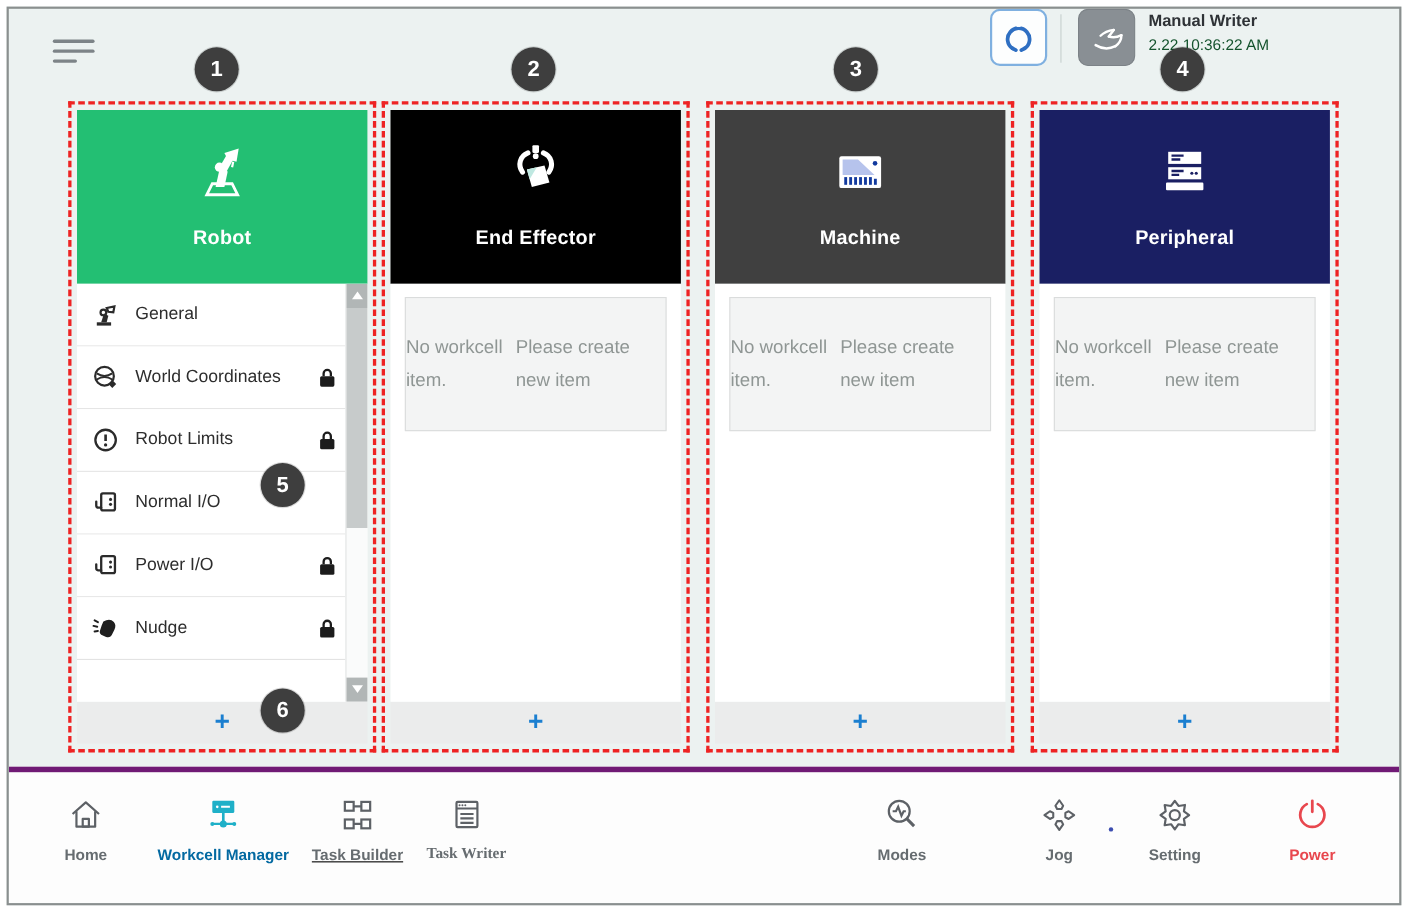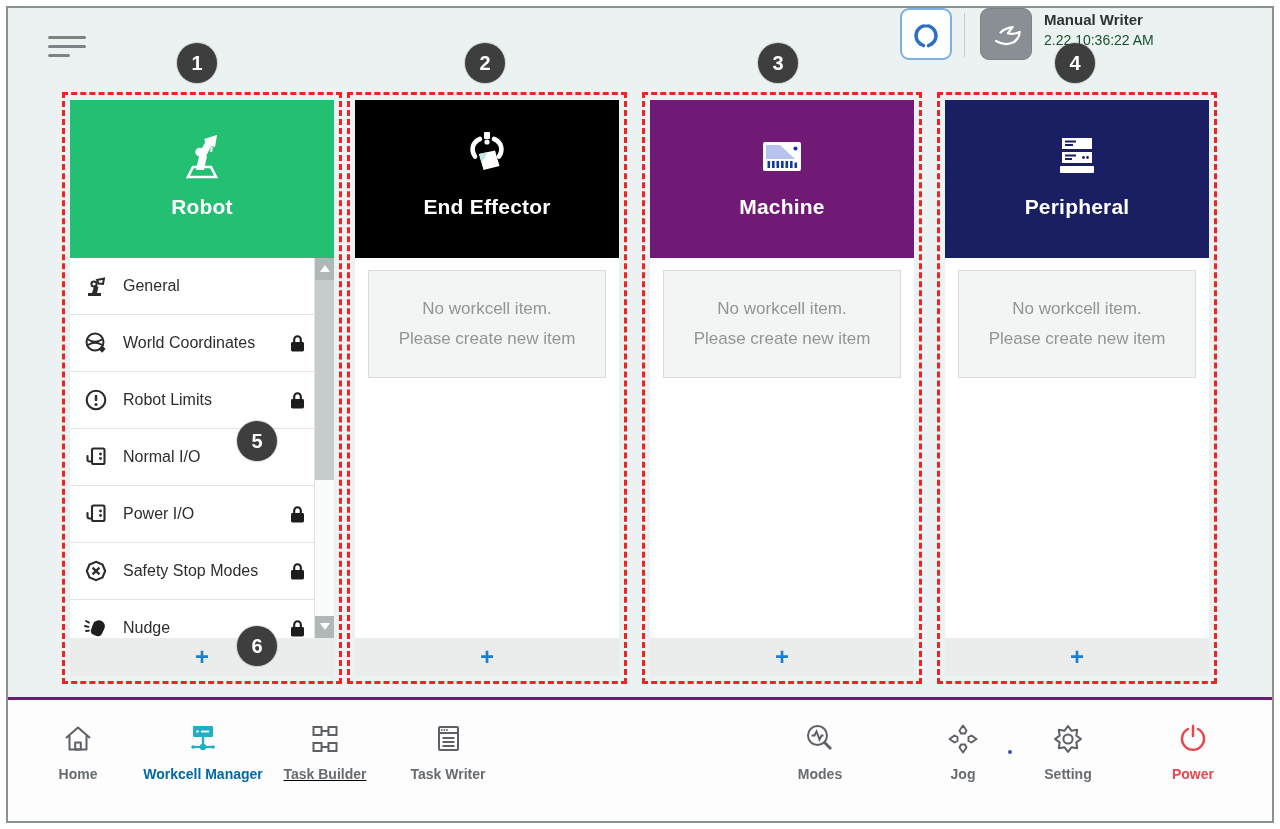--- a/index.html
+++ b/index.html
@@ -21,21 +21,21 @@
   .status-text { position:absolute; left:1036px; top:3px; width:210px; }
   .status-text .mode { font-size:15px; font-weight:bold; color:#2e3236; }
   .status-text .dt { font-size:14px; color:#14532d; margin-top:4px; }
 
   
   .col { position:absolute; top:84px; width:280px; height:592px; border:3px dashed #ee2323; }
   .col-1{ left:54px; } .col-2{ left:339px; } .col-3{ left:634px; } .col-4{ left:929px; }
   .col-inner { position:absolute; inset:5px; display:flex; flex-direction:column; }
   .col-head { height:158px; flex:0 0 158px; display:flex; flex-direction:column; align-items:center; cursor:pointer; }
   .col-head svg { margin-top:26px; }
-  .col-title { color:#fff; font-size:21px; font-weight:bold; margin-top:5px; letter-spacing:.2px; }
+  .col-title { color:#fff; font-size:18px; font-weight:bold; margin-top:16px; letter-spacing:.2px; }
   .col-body { flex:1 1 auto; background:#fff; position:relative; overflow:hidden; }
   .addbar { flex:0 0 38px; background:#ebecec; display:flex; align-items:center; justify-content:center;
             font-size:24px; font-weight:900; color:#1b7fd0; cursor:pointer; }
 
   
   .wc-list { position:absolute; left:0; right:20px; top:0; bottom:0; }
   .wc-row { height:57px; display:flex; align-items:center; padding-left:13px; padding-right:8px;
             border-bottom:1px solid #e3e3e3; background:#fff; cursor:pointer; }
   .wc-row .li-icon { width:30px; flex:0 0 30px; display:flex; align-items:center; }
   .wc-row .li-label { font-size:16px; font-weight:normal; color:#2d2d2d; margin-left:10px; white-space:nowrap; }
@@ -45,38 +45,38 @@
   .sbar { position:absolute; right:0; top:0; bottom:0; width:20px; background:#fafbfb; border-left:1px solid #e2e4e4; }
   .sbtn { position:absolute; left:0; width:20px; height:22px; background:#b1b6b6; cursor:pointer; }
   .sbtn.up{ top:0; } .sbtn.down{ bottom:0; }
   .tri-up { width:0;height:0;border-left:5px solid transparent;border-right:5px solid transparent;
             border-bottom:7px solid #fff; margin:7px auto; }
   .tri-down { width:0;height:0;border-left:5px solid transparent;border-right:5px solid transparent;
             border-top:7px solid #fff; margin:7px auto; }
   .sthumb { position:absolute; left:0; top:22px; width:20px; height:200px; background:#c7cbcb; cursor:grab; }
 
   
-  .empty-box { margin:12px 13px; height:108px; background:#f3f4f4; border:1px solid #dadcdc;
-               display:flex; flex-direction:column; align-items:center; justify-content:center; }
+  .empty-box { margin:12px 13px; height:122px; background:#f3f4f4; border:1px solid #dadcdc;
+               display:flex; flex-direction:row; align-items:center; justify-content:center; }
   .empty-box div { font-size:17px; color:#8f9694; line-height:1.75; }
 
   
   .badge { position:absolute; width:40px; height:40px; border-radius:50%; background:#3e3e3e;
            color:#fff; font-size:20px; font-weight:bold; display:flex; align-items:center; justify-content:center;
            box-shadow:0 0 0 1px rgba(0,0,0,.15); }
   .b1{ left:169px; top:35px; } .b2{ left:457px; top:35px; } .b3{ left:750px; top:35px; }
   .b4{ left:1047px; top:35px; } .b5{ left:229px; top:413px; } .b6{ left:229px; top:618px; }
 
   
-  .footer { position:absolute; left:0; right:0; top:689px; bottom:0; background:#fdfdfd; border-top:3px solid #701a75; }
+  .footer { position:absolute; left:0; right:0; top:689px; bottom:0; background:#fdfdfd; border-top:5px solid #701a75; }
   .nav-item { position:absolute; top:22px; width:160px; margin-left:-80px; text-align:center; cursor:pointer; }
   .nav-item .nlabel { display:block; font-size:14px; font-weight:bold; color:#666c70; margin-top:6px; }
   .nav-item.active .nlabel { color:#0369a1; }
   .nav-item.power .nlabel { color:#e8474e; }
-  .ni-home{ left:70px; } .ni-wm{ left:195px; } .ni-tb{ left:317px;text-decoration:underline; } .ni-tw{ left:440px; }
+  .ni-home{ left:70px; } .ni-wm{ left:195px; } .ni-tb{ left:317px;text-decoration:underline; } .ni-tw{ left:416px;font-family:Liberation Serif, serif; }
   .ni-status{ left:812px; } .ni-jog{ left:955px; } .ni-setting{ left:1060px; } .ni-power{ left:1185px; }
   .foot-dot { position:absolute; left:1000px; top:50px; width:4px; height:4px; border-radius:50%; background:#3c4db0; }
 </style>
 </head>
 <body>
 
 <div class="frame">
 
   <div class="hamburger">
     <span></span>
@@ -192,35 +192,20 @@
             <span class="lock">
               <svg width="17" height="19" viewBox="0 0 17 19">
                 <rect x="2" y="8" width="13" height="9.5" rx="1.4" fill="#1c1c1c"></rect>
                 <path d="M5.2,8 v-2.4 a3.3,3.3 0 0 1 6.6,0 v2.4" fill="none" stroke="#1c1c1c" stroke-width="2.1"></path>
               </svg>
             </span>
           </div>
           <div class="wc-row">
             <span class="li-icon">
               <svg width="26" height="26" viewBox="0 0 26 26">
-                <polygon points="13,3.8 19.5,6.5 22.2,13 19.5,19.5 13,22.2 6.5,19.5 3.8,13 6.5,6.5" fill="none" stroke="#2b2b2b" stroke-width="2.1"></polygon>
-                <path d="M9.6,9.6 L16.4,16.4 M16.4,9.6 L9.6,16.4" stroke="#2b2b2b" stroke-width="2.2"></path>
-              </svg>
-            </span>
-            <span class="li-label">Safety Stop Modes</span>
-            <span class="lock">
-              <svg width="17" height="19" viewBox="0 0 17 19">
-                <rect x="2" y="8" width="13" height="9.5" rx="1.4" fill="#1c1c1c"></rect>
-                <path d="M5.2,8 v-2.4 a3.3,3.3 0 0 1 6.6,0 v2.4" fill="none" stroke="#1c1c1c" stroke-width="2.1"></path>
-              </svg>
-            </span>
-          </div>
-          <div class="wc-row">
-            <span class="li-icon">
-              <svg width="26" height="26" viewBox="0 0 26 26">
                 <path d="M11,7 q6,-3.5 9.5,0.5 q2.5,3 0.5,7 l-2.5,5 q-1.5,2.5 -5,1.5 l-4.5,-2 q-2,-1.5 -1,-4 l1.5,-4.5 Z" fill="#1f1f1f"></path>
                 <path d="M3,6 l3,1.6 M2,11 l3.4,0.8 M3,16 l3,-0.4" stroke="#1f1f1f" stroke-width="1.8" fill="none" stroke-linecap="round"></path>
               </svg>
             </span>
             <span class="li-label">Nudge</span>
             <span class="lock">
               <svg width="17" height="19" viewBox="0 0 17 19">
                 <rect x="2" y="8" width="13" height="9.5" rx="1.4" fill="#1c1c1c"></rect>
                 <path d="M5.2,8 v-2.4 a3.3,3.3 0 0 1 6.6,0 v2.4" fill="none" stroke="#1c1c1c" stroke-width="2.1"></path>
               </svg>
@@ -259,21 +244,21 @@
           <div>No workcell item.</div>
           <div>Please create new item</div>
         </div>
       </div>
       <div class="addbar">+</div>
     </div>
   </div>
 
   <div class="col col-3">
     <div class="col-inner">
-      <div class="col-head" style="background: #701a75;">
+      <div class="col-head" style="background: #404040;">
         <svg width="64" height="64" viewBox="0 0 64 64">
           <rect x="13" y="16" width="38" height="29" rx="2" fill="#fff"></rect>
           <polygon points="16,19 30,19 45,33 16,33" fill="#b6c3ec"></polygon>
           <g fill="#123a9e">
             <rect x="17.5" y="35" width="2.6" height="7"></rect>
               <rect x="22" y="35" width="2.6" height="7"></rect>
             <rect x="26.5" y="35" width="2.6" height="7"></rect>
               <rect x="31" y="35" width="2.6" height="7"></rect>
             <rect x="35.5" y="35" width="2.6" height="7"></rect>
               <rect x="40" y="35" width="2.6" height="7"></rect>

